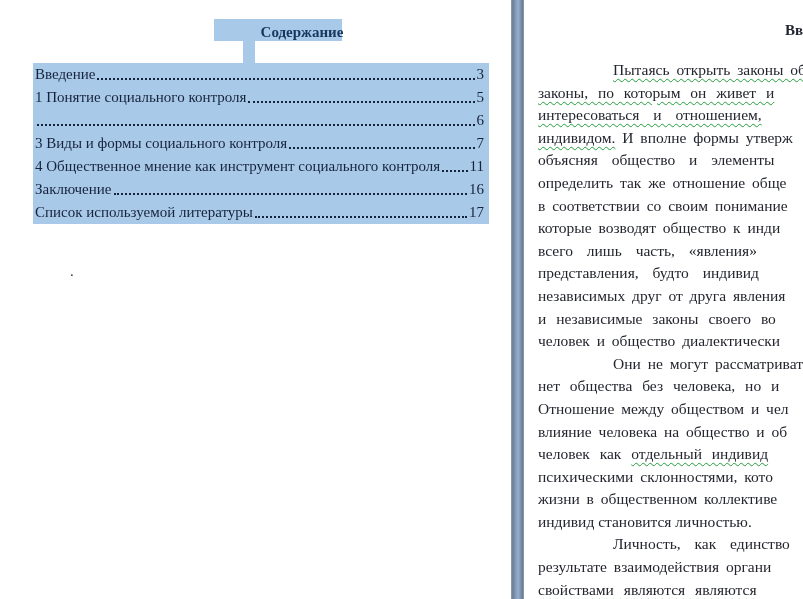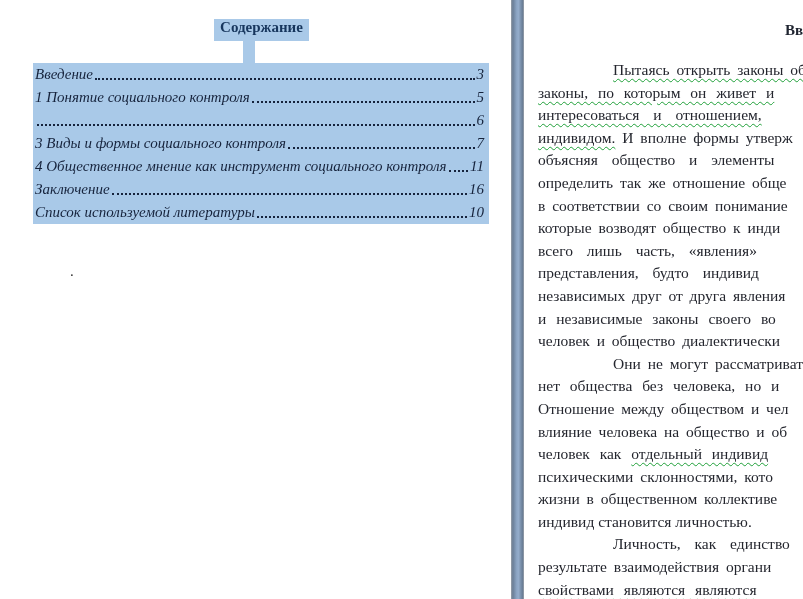--- a/index.html
+++ b/index.html
@@ -11,33 +11,33 @@
   .page-left{position:absolute;left:0;top:0;width:511px;height:599px;background:#ffffff;}
   .page-divider{
     position:absolute;left:511px;top:0;width:13px;height:599px;
     background:linear-gradient(90deg,#9aa0a8 0%,#6a7e97 14%,#8ea7c6 45%,#93abc9 58%,#6a7e97 88%,#9aa0a8 100%);
   }
   .page-right{position:absolute;left:524px;top:0;width:311px;height:599px;background:#ffffff;overflow:hidden;}
 
   
   .sel{background:#a9c9e8;}
   .toc-title-box{
-    position:absolute;left:214px;top:19px;width:95px;height:22px;
-    display:flex;align-items:flex-start;justify-content:center;
+    position:absolute;left:214px;top:19px;width:80px;height:22px;
+    display:flex;align-items:flex-end;justify-content:center;padding-left:48px;
   }
   .toc-title-box span{
     font-weight:bold;font-size:15px;color:#17365d;white-space:nowrap;
   }
   .sel-connector{position:absolute;left:243px;top:41px;width:12px;height:22px;}
 
   .toc-block{
     position:absolute;left:33px;top:63px;width:456px;height:161px;
     font-size:15px;color:#16233c;
   }
-  .toc-row{display:flex;align-items:baseline;height:23px;line-height:23px;padding:0 5px 0 2px;font-style:italic;}
+  .toc-row{display:flex;align-items:baseline;height:23px;line-height:23px;padding:0 5px 0 2px;}
   .toc-label{white-space:nowrap;}
   .toc-leader{
     flex:1;height:0;border-bottom:2px dotted #16233c;
     align-self:flex-end;margin:0 2px 6px 2px;min-width:6px;
   }
   .toc-page{white-space:nowrap;}
 
   .stray-period{position:absolute;left:70px;top:263px;font-size:15px;color:#333;}
 
   .section-heading{
@@ -96,21 +96,21 @@
         <span class="toc-page">11</span>
       </div>
       <div class="toc-row">
         <span class="toc-label">Заключение</span>
         <span class="toc-leader"></span>
         <span class="toc-page">16</span>
       </div>
       <div class="toc-row">
         <span class="toc-label">Список используемой литературы</span>
         <span class="toc-leader"></span>
-        <span class="toc-page">10</span>
+        <span class="toc-page">17</span>
       </div>
     </div>
   <div class="stray-period">.</div>
 </div>
 
 <div class="page-divider"></div>
 
 <div class="page-right">
   <div class="section-heading">Вв</div>
   <div class="text-col">

